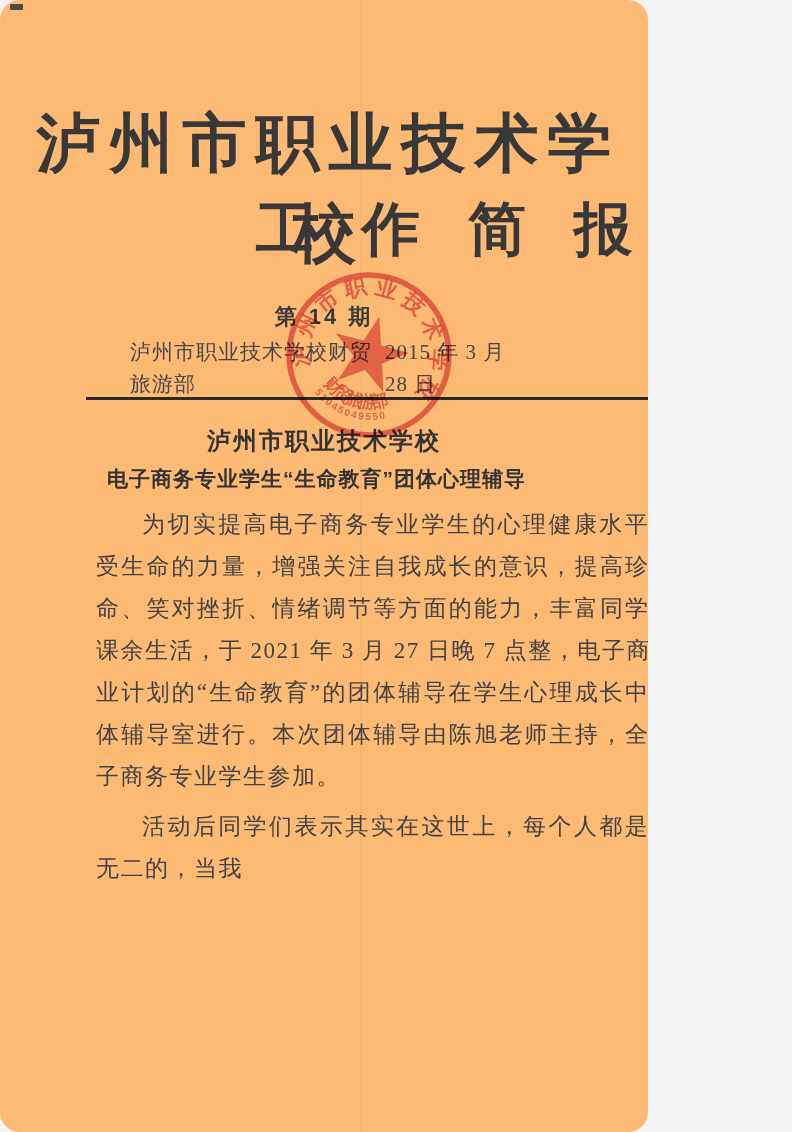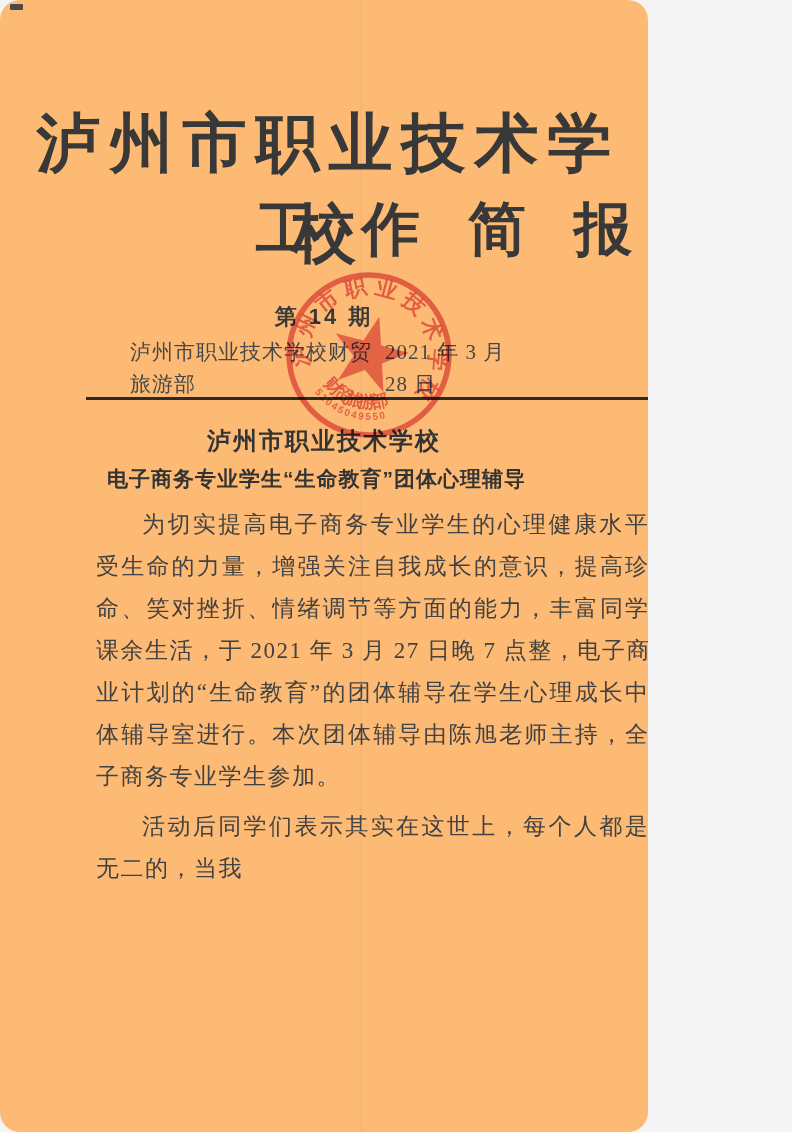--- a/index.html
+++ b/index.html
@@ -105,21 +105,21 @@
   <div class="fold-line"></div>
 
   <h1 class="title1">泸州市职业技术学校</h1>
 
   <h2 class="title2">工 作 简 报</h2>
 
   <div class="issue">第 14 期</div>
 
   <div class="meta-row">
     <span class="meta-issuer">泸州市职业技术学校财贸旅游部</span>
-    <span class="meta-date">2021 年 3 月 28 日</span>
+    <span class="meta-date">2015 年 3 月 28 日</span>
   </div>
 
   <div class="rule"></div>
 
   <h3 class="h-school">泸州市职业技术学校</h3>
 
   <h4 class="h-topic">电子商务专业学生“生命教育”团体心理辅导</h4>
 
   <div class="body-text">
     <p>为切实提高电子商务专业学生的心理健康水平，感受生命的力量，增强关注自我成长的意识，提高珍爱生命、笑对挫折、情绪调节等方面的能力，丰富同学们的课余生活，于 2021 年 3 月 27 日晚 7 点整，电子商务专业计划的“生命教育”的团体辅导在学生心理成长中心团体辅导室进行。本次团体辅导由陈旭老师主持，全体电子商务专业学生参加。</p>

